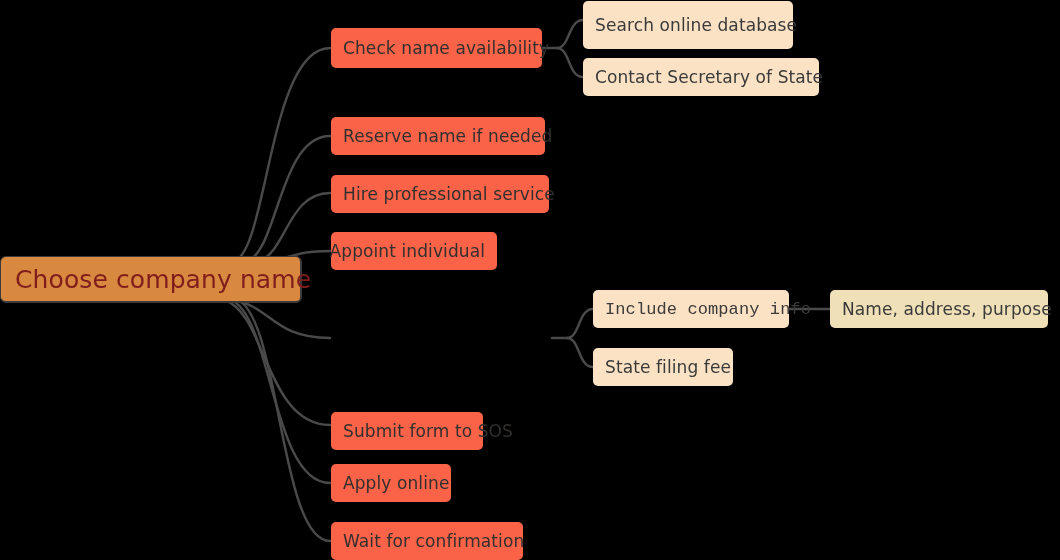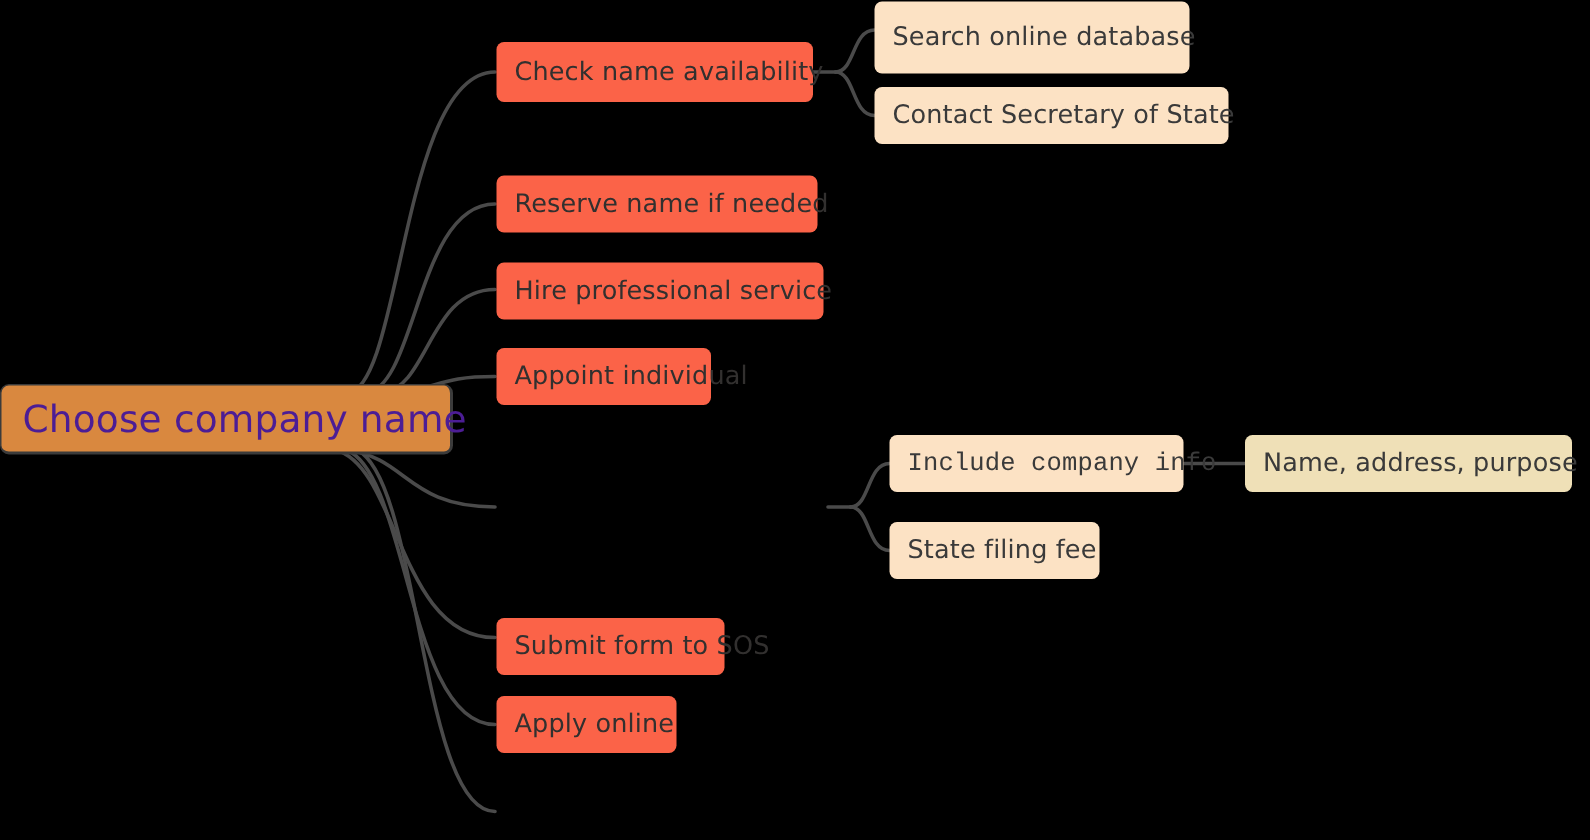--- a/index.html
+++ b/index.html
@@ -34,21 +34,21 @@
     letter-spacing: 0.1px;
   }
   .node-root {
     background: #D9883F;
     border-right: 2px solid #3b3b3b;
     border-bottom: 2px solid #3b3b3b;
     border-top: 1px solid #3b3b3b;
     border-left: 1px solid #3b3b3b;
     font-size: 25px;
     padding: 0 14px;
-    color: #4c1d95;
+    color: #7f1d1d;
     border-radius: 6px;
   }
   .node-l1 {
     background: #FB6348;
     font-size: 17px;
     padding: 0 12px;
     color: #32302f;
   }
   .node-l2 {
     background: #FCE2C4;
@@ -102,33 +102,36 @@
   </div>
 
   <div class="node node-l1" style="left:331px; top:117px; width:214px; height:38px;">
     <span>Reserve name if needed</span>
   </div>
 
   <div class="node node-l1" style="left:331px; top:175px; width:218px; height:38px;">
     <span>Hire professional service</span>
   </div>
 
-  <div class="node node-l1" style="left:331px; top:232px; width:143px; height:38px;">
+  <div class="node node-l1" style="left:331px; top:232px; width:166px; height:38px;justify-content:flex-end;">
     <span>Appoint individual</span>
   </div>
 
 
   <div class="node node-l1" style="left:331px; top:412px; width:152px; height:38px;">
     <span>Submit form to SOS</span>
   </div>
 
   <div class="node node-l1" style="left:331px; top:464px; width:120px; height:38px;">
     <span>Apply online</span>
   </div>
 
+  <div class="node node-l1" style="left:331px; top:522px; width:192px; height:38px;">
+    <span>Wait for confirmation</span>
+  </div>
 
   <div class="node node-l2" style="left:583px; top:1px; width:210px; height:48px;">
     <span>Search online database</span>
   </div>
 
   <div class="node node-l2" style="left:583px; top:58px; width:236px; height:38px;">
     <span>Contact Secretary of State</span>
   </div>
 
   <div class="node node-l2" style="left:593px; top:290px; width:196px; height:38px;font-family:Liberation Mono, monospace;">

